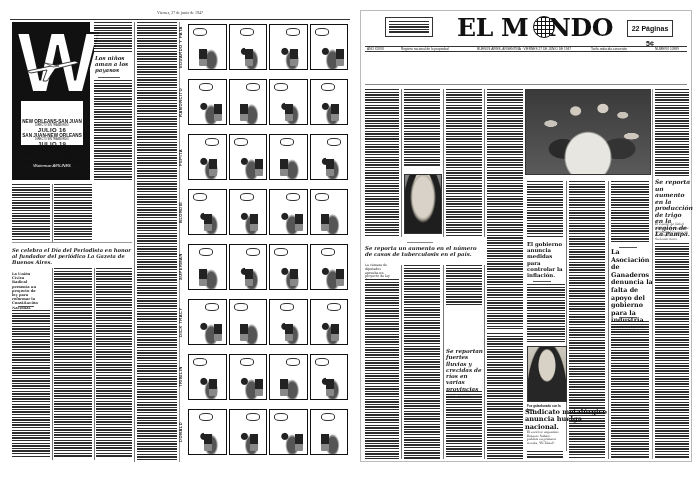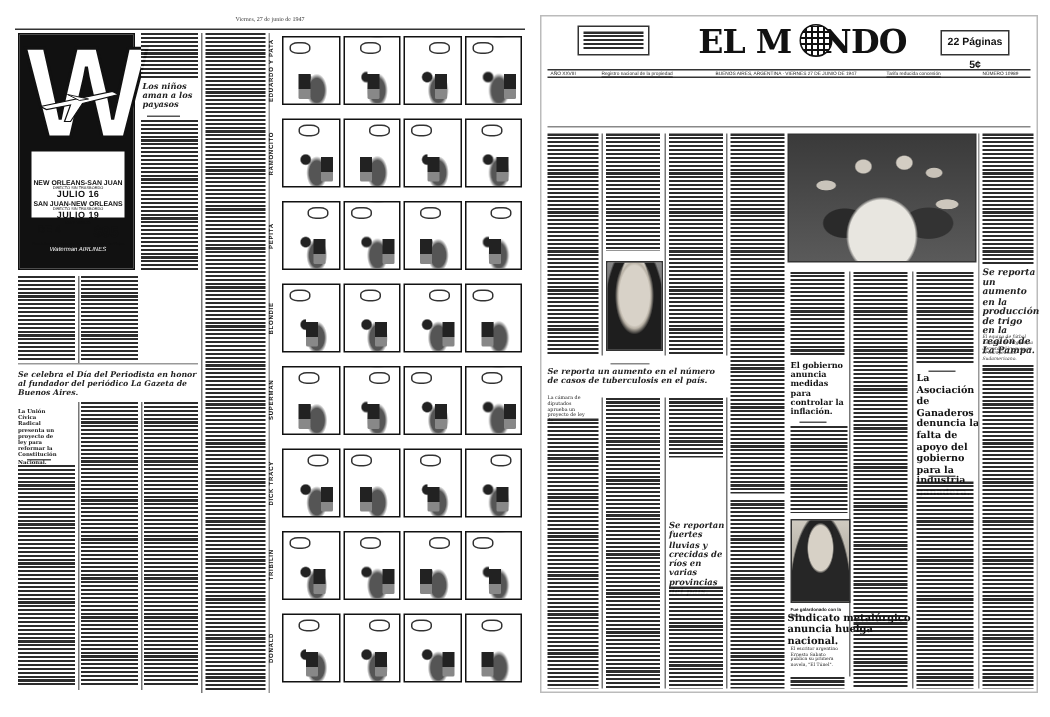--- a/index.html
+++ b/index.html
@@ -37,21 +37,21 @@
   .panel-c{position:absolute;top:2px;height:46px;border:1px solid #111;background:
     radial-gradient(circle at 40% 60%,#222 0 3px,transparent 4px),
     radial-gradient(ellipse at 60% 80%,#555 0 5px,transparent 7px),
     linear-gradient(#fff,#fff)}
   .bubble{position:absolute;top:3px;width:14px;height:8px;border:1px solid #333;border-radius:40%;background:#fff}
   .figure{position:absolute;bottom:3px;width:8px;height:22px;background:linear-gradient(#fff 0 25%,#222 25% 70%,#888 70%);border-radius:3px 3px 1px 1px}
   
   #masthead{position:absolute;left:4px;top:2px;width:324px;height:30px}
   #mast-box-left{position:absolute;left:20px;top:4px;width:48px;height:20px;border:1px solid #333;padding:2px}
   #mast-box-left .txt{left:3px;top:3px;width:40px;height:13px}
-  #mast-title{position:absolute;left:90px;top:0;width:160px;height:30px;text-align:center;font-family:"DejaVu Serif",serif;font-weight:bold;font-size:22px;line-height:30px;letter-spacing:-0.5px;color:#111}
+  #mast-title{position:absolute;left:90px;top:0;width:160px;height:30px;text-align:center;font-family:"DejaVu Serif",serif;font-weight:bold;font-size:25px;line-height:30px;letter-spacing:-0.5px;color:#111}
   #globe{position:absolute;left:148px;top:3px;width:22px;height:22px;border-radius:50%;border:1.5px solid #111;background:
     repeating-linear-gradient(90deg,transparent 0 3px,#111 3px 4px),
     repeating-linear-gradient(0deg,transparent 0 3px,#111 3px 4px);background-color:#fff}
   #mast-box-right{position:absolute;left:262px;top:7px;width:46px;height:17px;border:1px solid #333;font-family:"Liberation Sans",sans-serif;font-size:7px;text-align:center;line-height:15px;font-weight:bold}
   #subbar{position:absolute;left:4px;top:35px;width:322px;height:6px;border-top:1px solid #333;border-bottom:1px solid #333;font-family:"Liberation Sans",sans-serif;font-size:3.2px;line-height:5px;color:#222}
   #subbar span{position:absolute;top:0}
   #headline{position:absolute;left:4px;top:44px;width:322px;font-family:"DejaVu Serif",serif;font-style:italic;font-weight:bold;font-size:13.3px;line-height:14px;color:#111;letter-spacing:.2px}
   .photo{position:absolute;overflow:hidden;border:1px solid #333}
   .photo-portrait{background:
     radial-gradient(ellipse at 50% 38%,#d8d2c8 0 10px,#b9b2a6 11px,transparent 13px),

